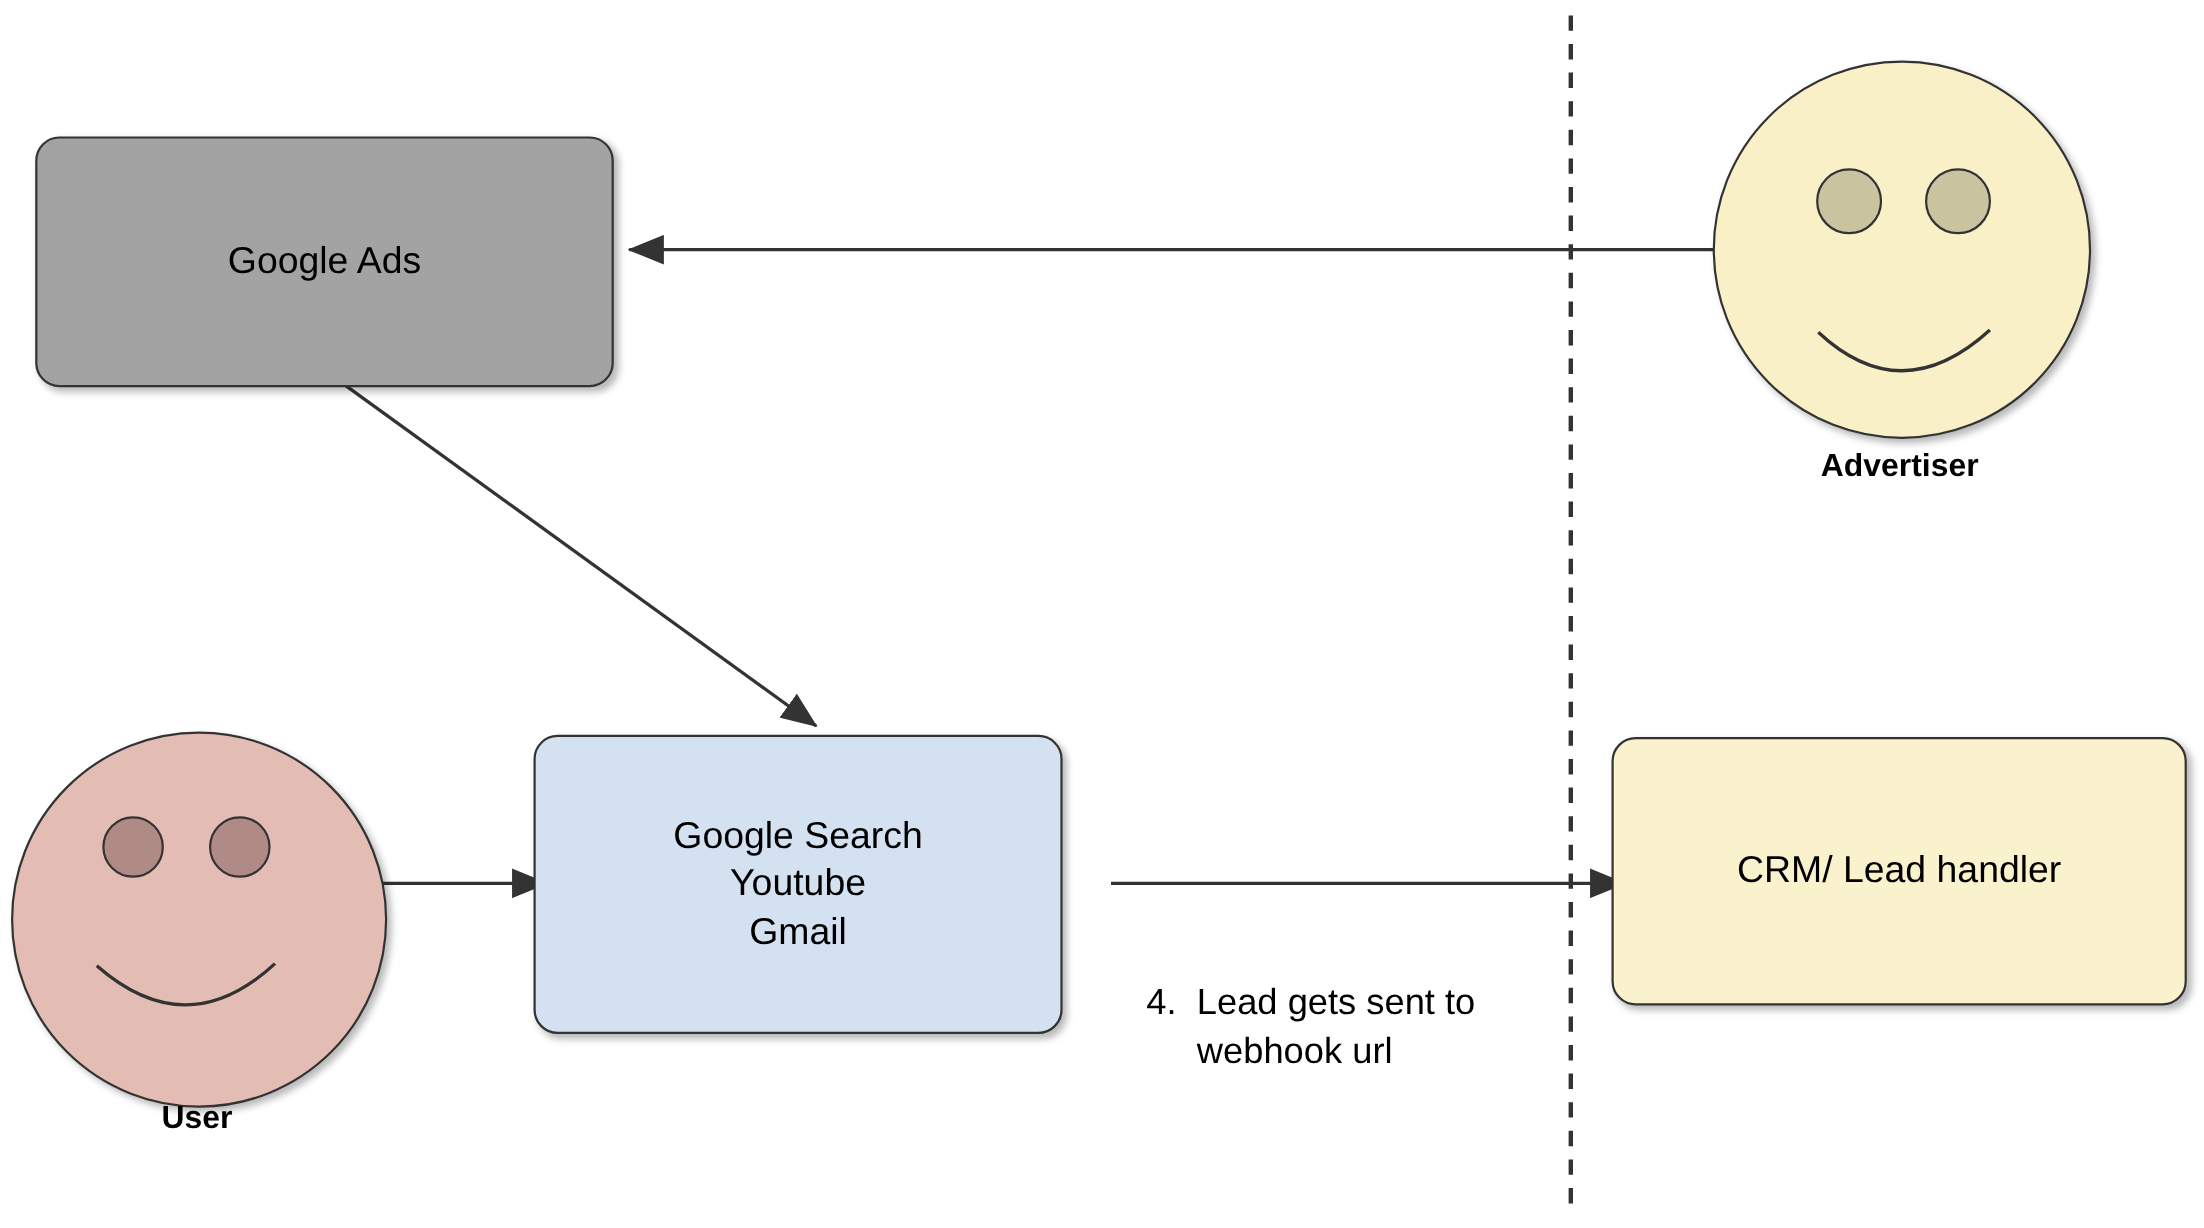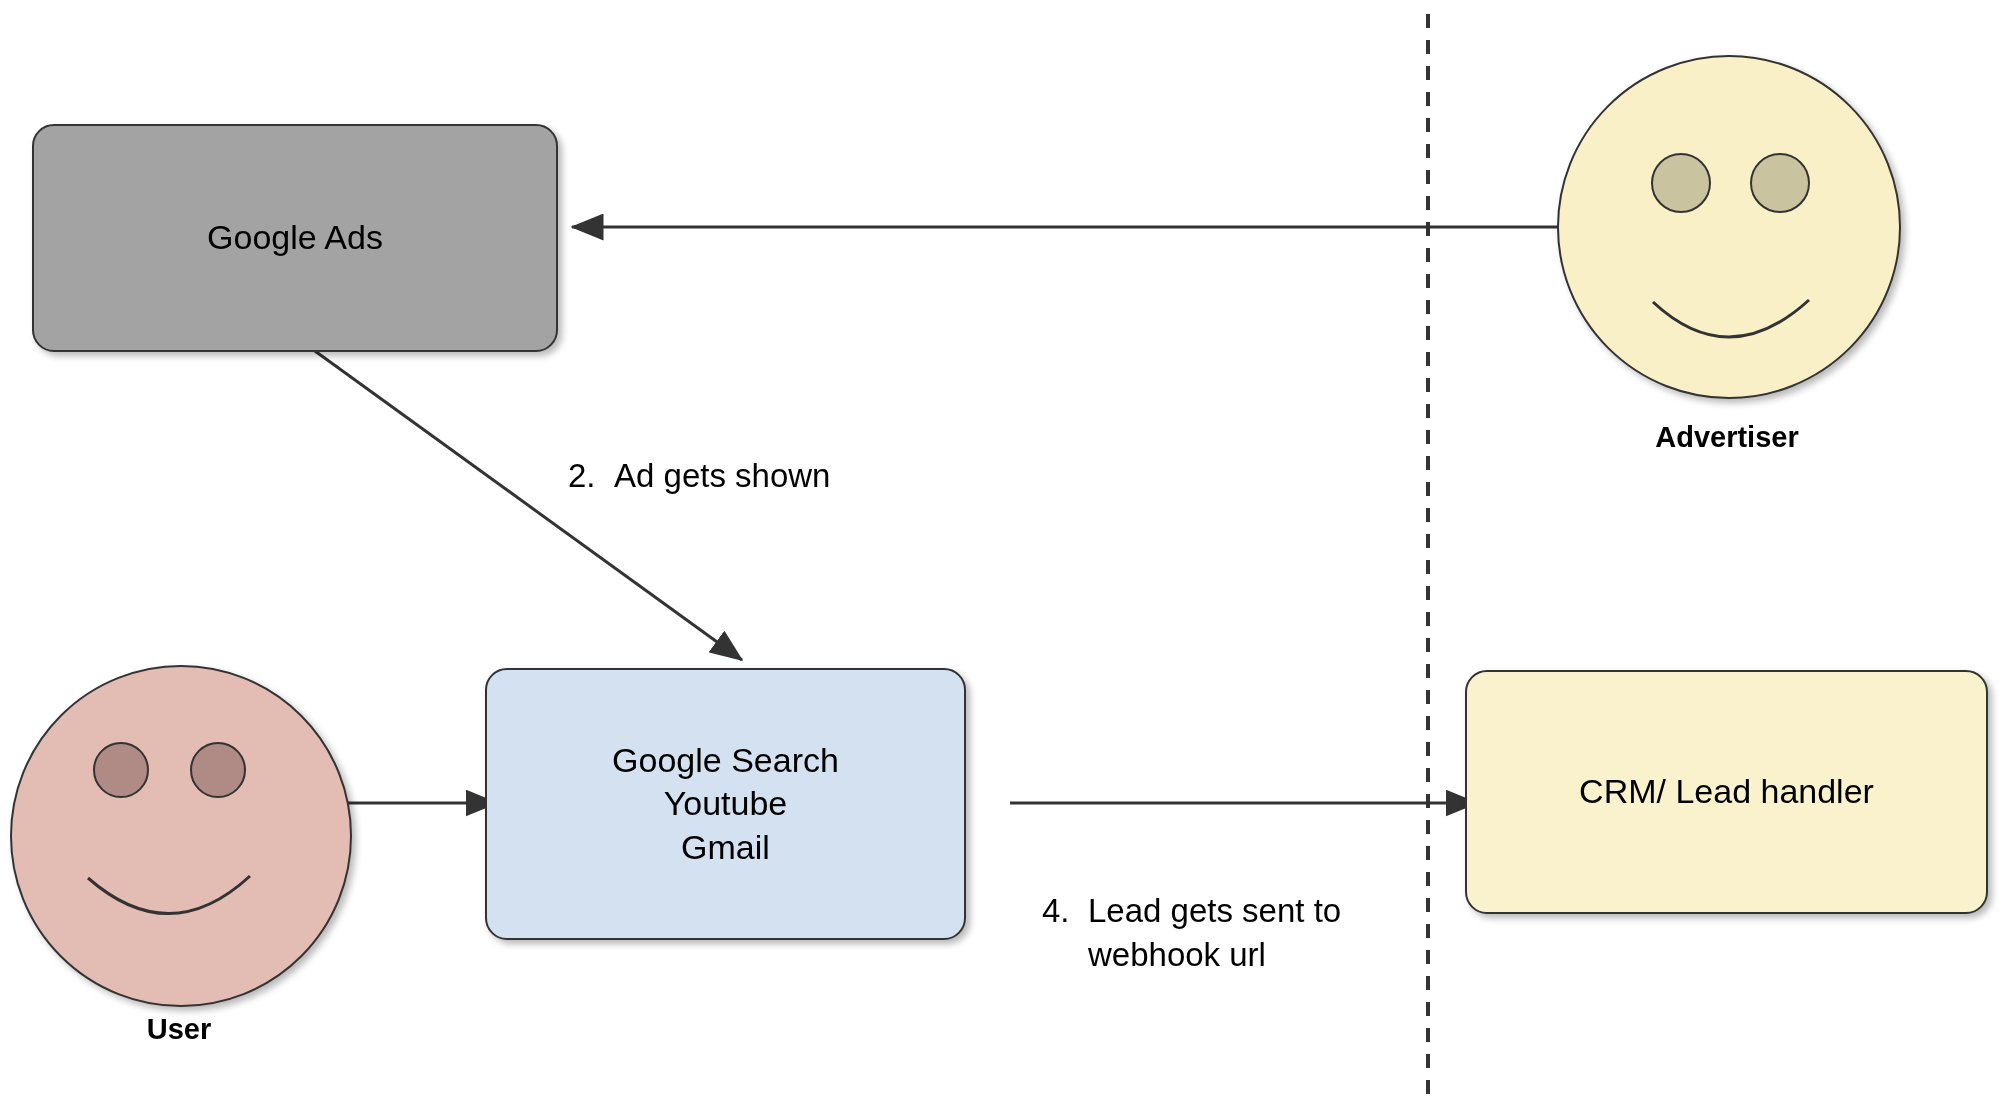--- a/index.html
+++ b/index.html
@@ -56,21 +56,20 @@
     top: -2px;
     overflow: visible;
   }
   .actor-label {
     position: absolute;
     font-size: 29px;
     font-weight: bold;
     text-align: center;
     color: #000000;
     z-index: 4;
-    margin-top: 13px;
   }
   .edge-label {
     position: absolute;
     font-size: 33px;
     line-height: 1.33;
     color: #000000;
     white-space: pre-line;
     z-index: 4;
   }
   .edge-label .num {
@@ -131,23 +130,20 @@
   <div class="face" style="left:10px; top:665px; width:338px; height:338px; background:#E3BCB4;">
     <svg width="342" height="342" viewBox="0 0 342 342" xmlns="http://www.w3.org/2000/svg">
       <circle cx="111" cy="105" r="27" fill="#B08B85" stroke="#333333" stroke-width="2"></circle>
       <circle cx="208" cy="105" r="27" fill="#B08B85" stroke="#333333" stroke-width="2"></circle>
       <path d="M 78 213 Q 160 285 240 211" fill="none" stroke="#333333" stroke-width="3"></path>
     </svg>
   </div>
   <div class="actor-label" style="left:10px; top:1000px; width:338px;">User</div>
 
 
-  <div class="edge-label" style="left:568px; top:410px; width:360px;">
-    <span class="num">2.</span><span class="txt">Ad gets shown</span>
-  </div>
 
 
   <div class="edge-label" style="left:1042px; top:845px; width:380px;">
     <span class="num">4.</span><span class="txt">Lead gets sent to
 webhook url</span>
   </div>
 
 </div>
 
 </body></html>

